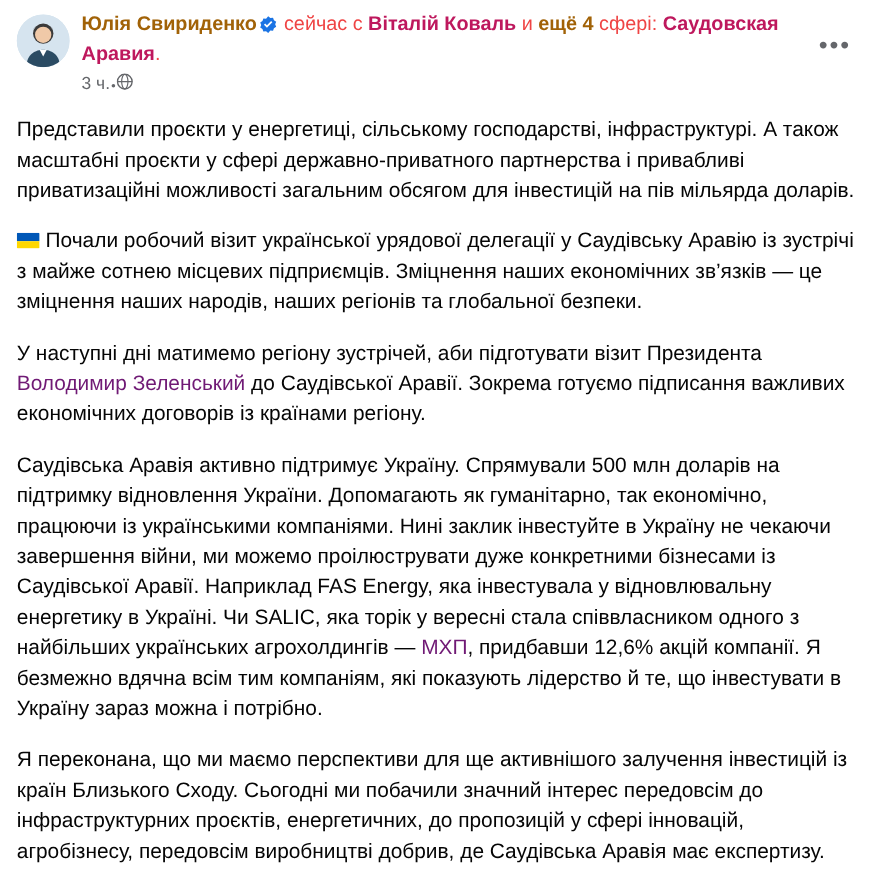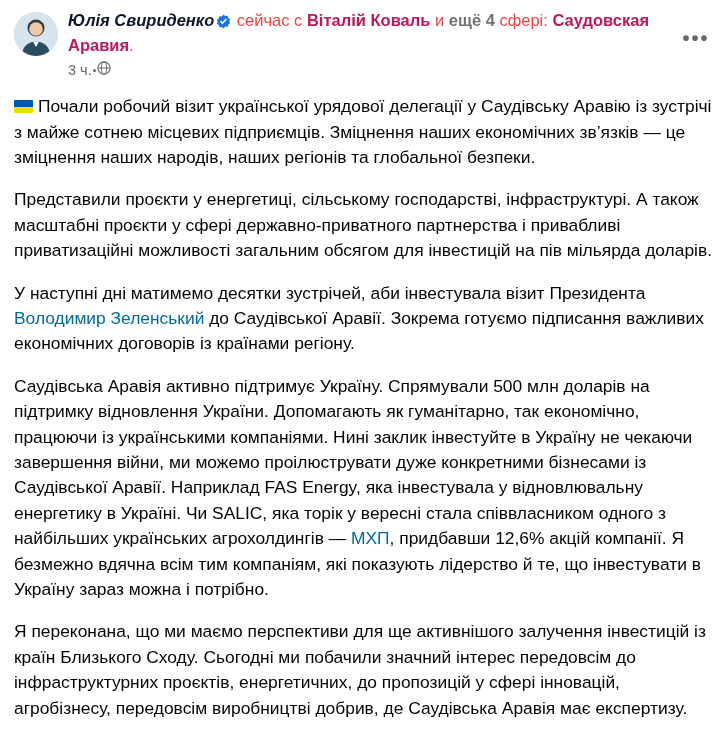--- a/index.html
+++ b/index.html
@@ -37,40 +37,39 @@
   .avatar svg { display: block; }
   .header-text {
     margin-left: 10px;
     flex: 1 1 auto;
     padding-right: 40px;
     line-height: 1.33;
     font-size: 16.5px;
   }
   .name {
     font-weight: bold;
-    color: #0f172a;
-    font-style: italic;
+    color: #a16207;
   }
   .verified {
     display: inline-block;
     vertical-align: -3px;
     margin-left: 2px;
     margin-right: 1px;
   }
   .meta-plain {
     color: #ef4444;
     font-weight: normal;
   }
   .with-name {
     font-weight: bold;
     color: #be185d;
   }
   .more-link {
     font-weight: bold;
-    color: #737373;
+    color: #a16207;
     cursor: pointer;
   }
   .timestamp-row {
     margin-top: 4px;
     font-size: 14.5px;
     color: #65676b;
     display: flex;
     align-items: center;
     gap: 1px;
   }
@@ -124,21 +123,21 @@
     height: 13px;
     vertical-align: -1px;
     margin-right: 5px;
     position: relative;
     border-radius: 1px;
     overflow: hidden;
   }
   .flag .top { position:absolute; left:0; top:0; width:100%; height:50%; background:#0057b7; }
   .flag .bot { position:absolute; left:0; top:50%; width:100%; height:50%; background:#ffd700; }
   a.link {
-    color: #0369a1;
+    color: #701a75;
     text-decoration: none;
     cursor: pointer;
   }
 </style>
 </head>
 <body>
 
 <div class="post">
 
   <div class="post-header">
@@ -176,20 +175,20 @@
             </svg></span>
       </div>
     </div>
 
     <div class="menu-button">
         <span>•••</span>
       </div>
   </div>
 
   <div class="post-body" id="post-body">
+      <p><span>Представили проєкти у енергетиці, сільському господарстві, інфраструктурі. А також масштабні проєкти у сфері державно-приватного партнерства і привабливі приватизаційні можливості загальним обсягом для інвестицій на пів мільярда доларів.</span></p>
       <p><span class="flag"><span class="top"></span><span class="bot"></span></span><span>Почали робочий візит української урядової делегації у Саудівську Аравію із зустрічі з майже сотнею місцевих підприємців. Зміцнення наших економічних зв’язків — це зміцнення наших народів, наших регіонів та глобальної безпеки.</span></p>
-      <p><span>Представили проєкти у енергетиці, сільському господарстві, інфраструктурі. А також масштабні проєкти у сфері державно-приватного партнерства і привабливі приватизаційні можливості загальним обсягом для інвестицій на пів мільярда доларів.</span></p>
-      <p><span>У наступні дні матимемо десятки зустрічей, аби інвестувала візит Президента </span><a class="link" href="#">Володимир Зеленський</a><span> до Саудівської Аравії. Зокрема готуємо підписання важливих економічних договорів із країнами регіону.</span></p>
+      <p><span>У наступні дні матимемо регіону зустрічей, аби підготувати візит Президента </span><a class="link" href="#">Володимир Зеленський</a><span> до Саудівської Аравії. Зокрема готуємо підписання важливих економічних договорів із країнами регіону.</span></p>
       <p><span>Саудівська Аравія активно підтримує Україну. Спрямували 500 млн доларів на підтримку відновлення України. Допомагають як гуманітарно, так економічно, працюючи із українськими компаніями. Нині заклик інвестуйте в Україну не чекаючи завершення війни, ми можемо проілюструвати дуже конкретними бізнесами із  Саудівської Аравії. Наприклад FAS Energy, яка інвестувала у відновлювальну енергетику в Україні. Чи SALIC, яка торік у вересні стала співвласником одного з найбільших українських агрохолдингів — </span><a class="link" href="#">МХП</a><span>, придбавши 12,6% акцій компанії. Я безмежно вдячна всім тим компаніям, які показують лідерство й те, що інвестувати в Україну зараз можна і потрібно.</span></p>
       <p><span>Я переконана, що ми маємо перспективи для ще активнішого залучення інвестицій із країн Близького Сходу. Сьогодні ми побачили значний інтерес передовсім до інфраструктурних проєктів, енергетичних, до пропозицій у сфері інновацій, агробізнесу, передовсім виробництві добрив, де Саудівська Аравія має експертизу.</span></p>
     </div>
 
 </div>
 
 </body></html>

